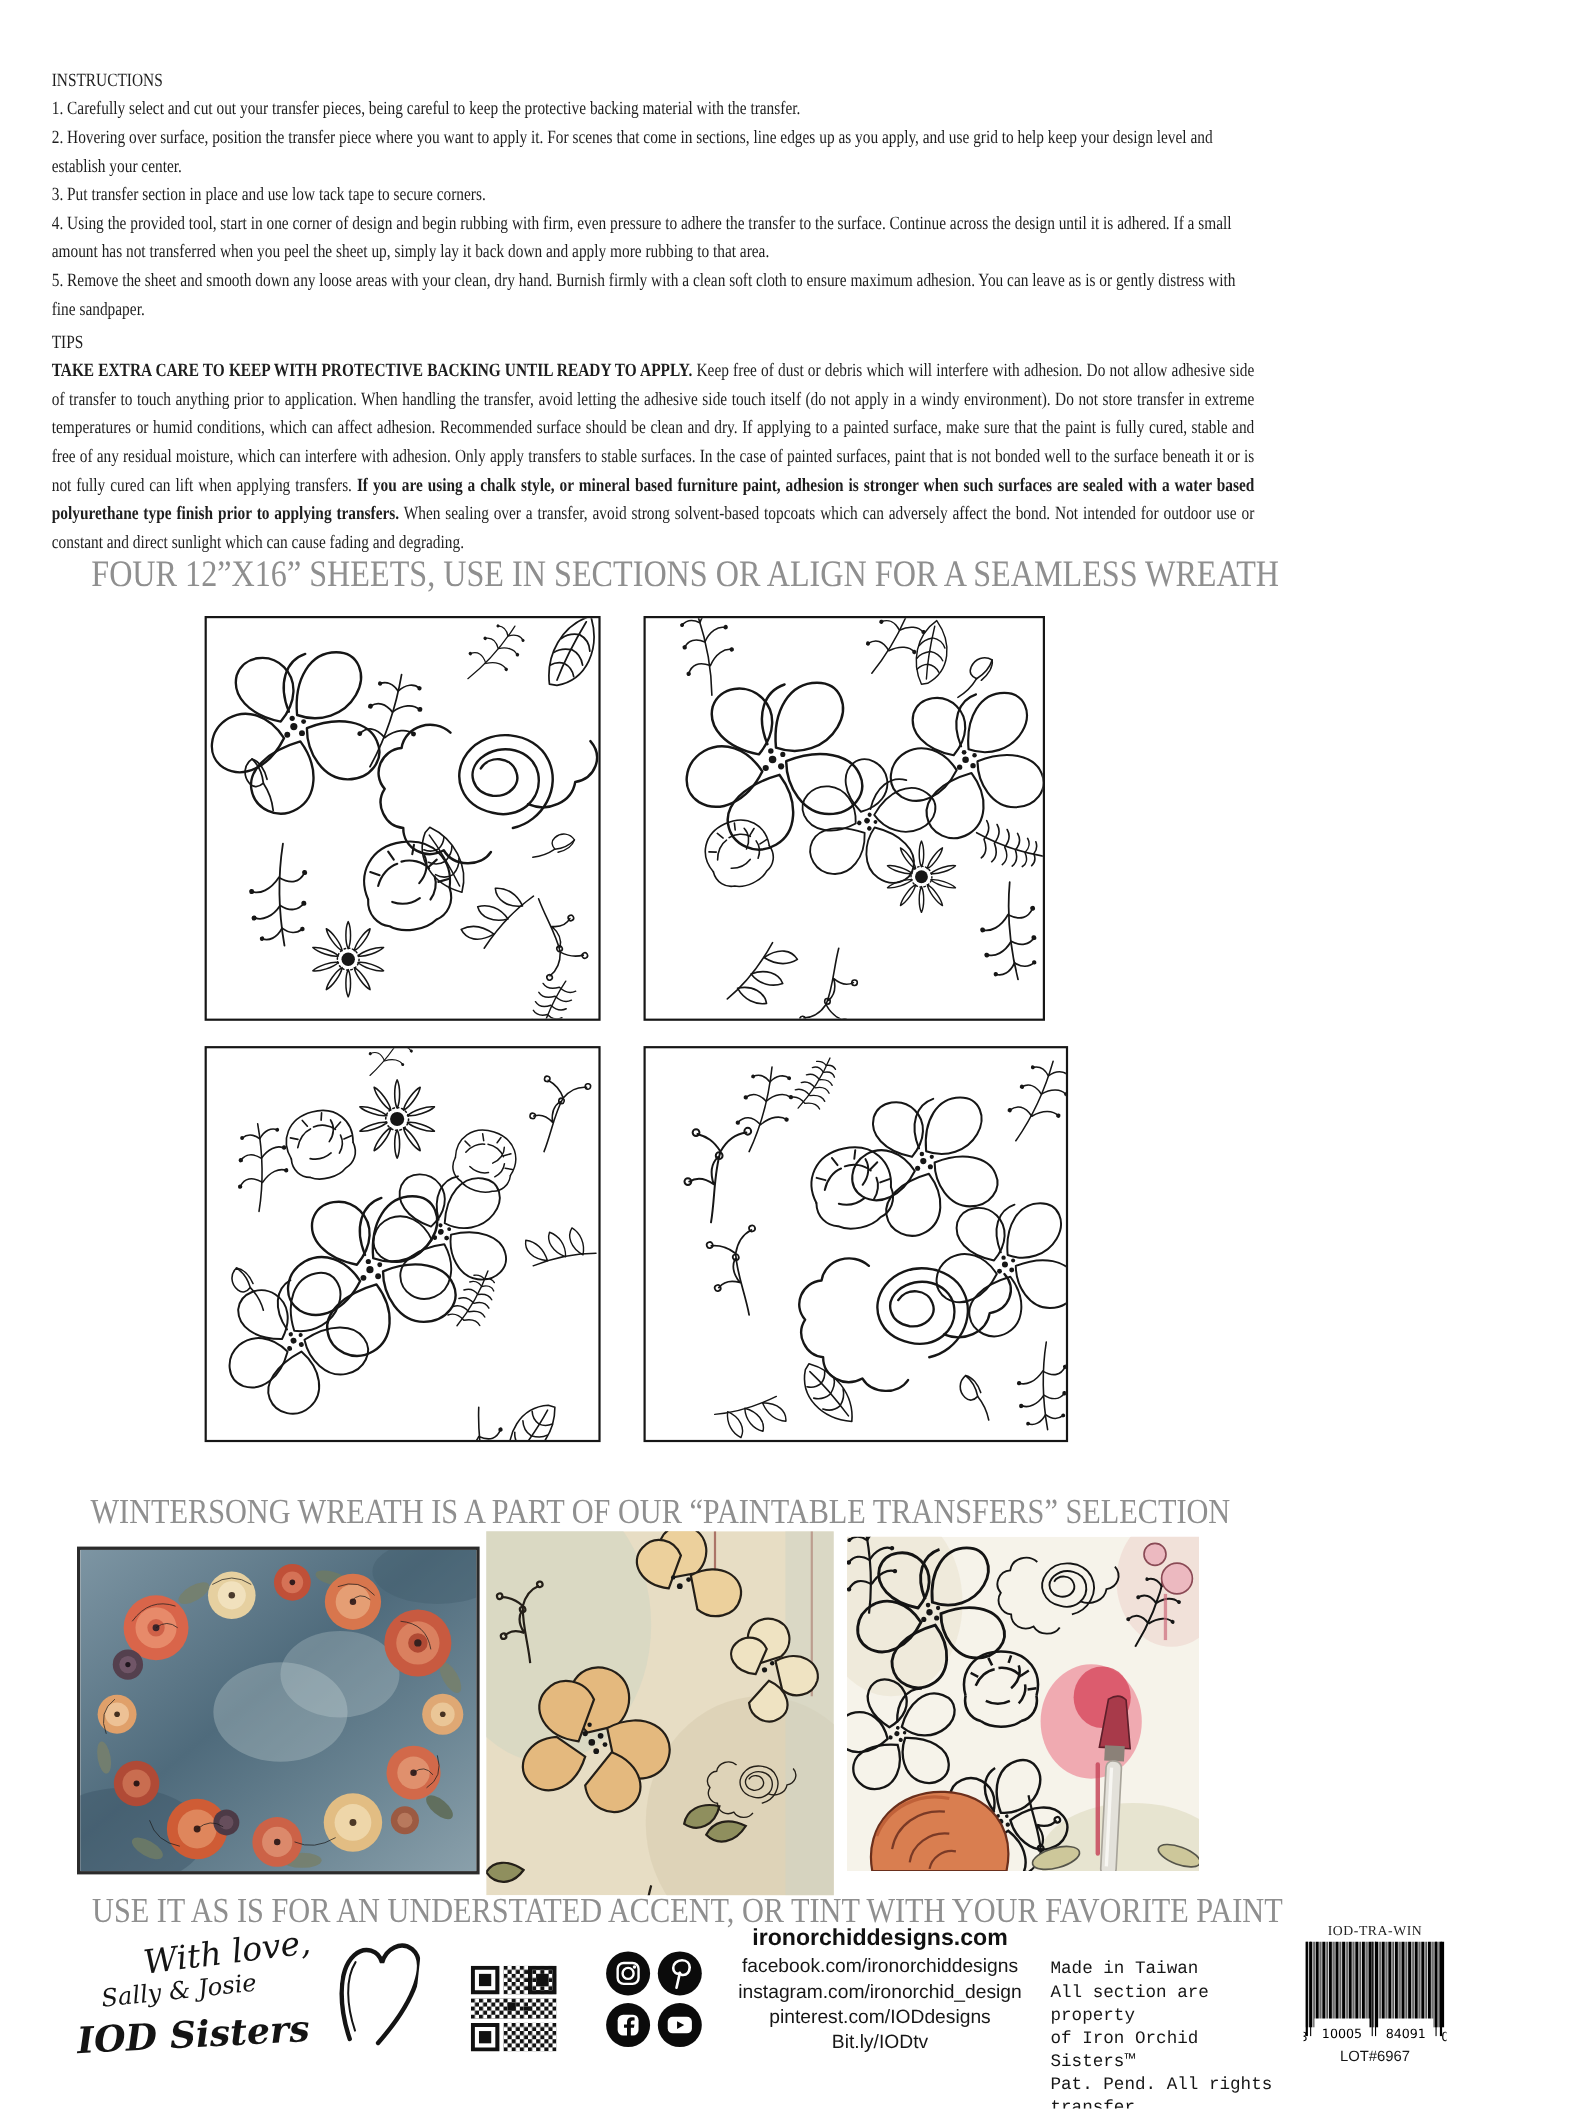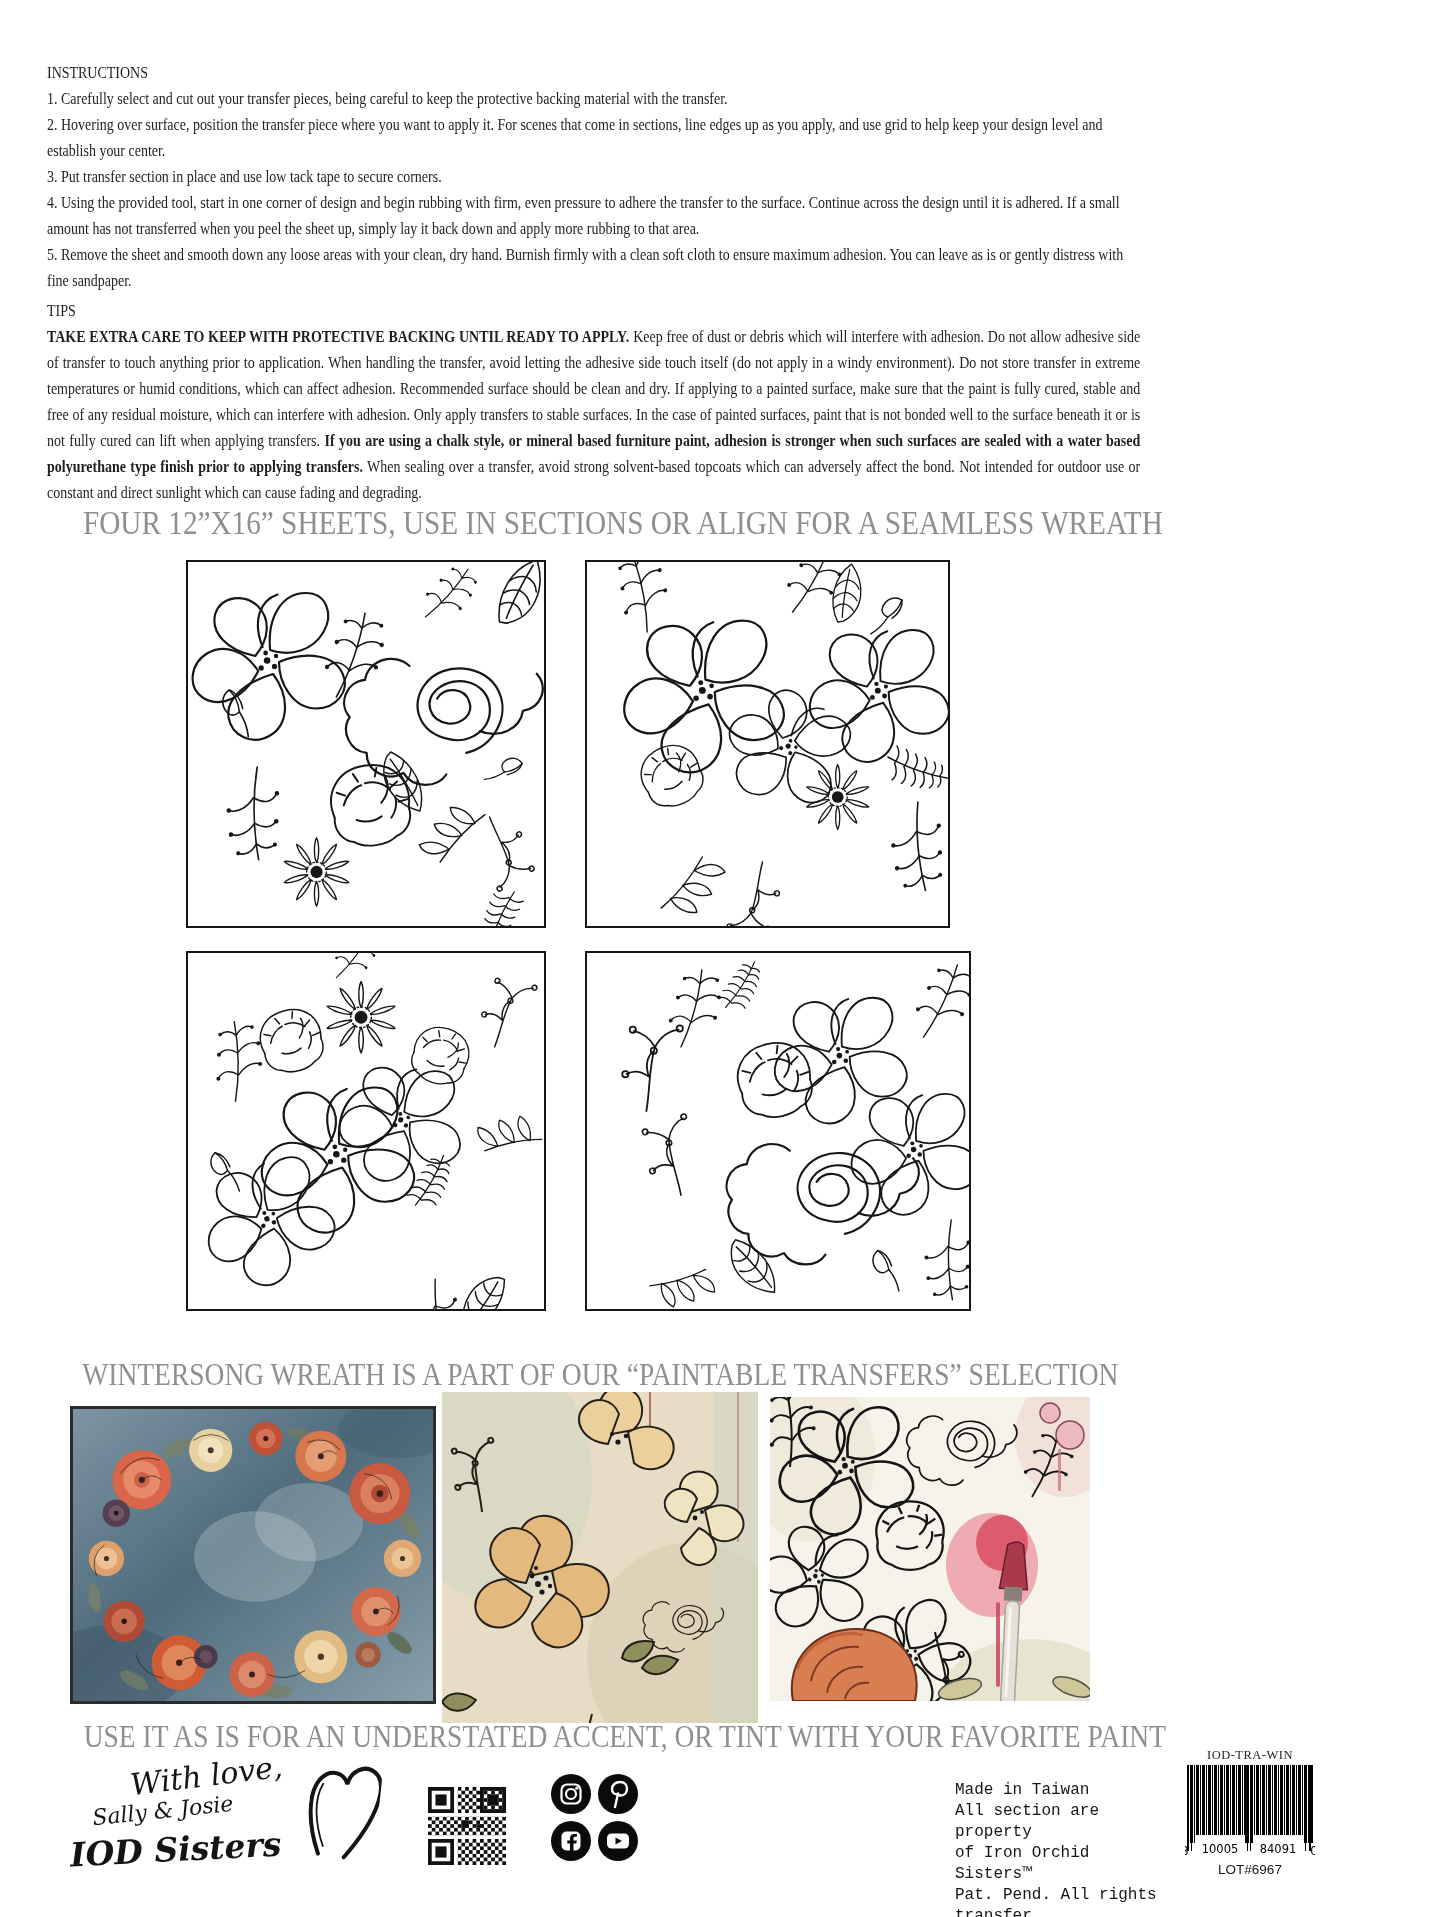--- a/index.html
+++ b/index.html
@@ -508,20 +508,27 @@
       <rect x="11.5" y="11.5" width="19" height="19" rx="5" fill="#fff"></rect>
       <path d="M23.5 31v-7.5h2.8l.5-3h-3.3v-2c0-1 .4-1.7 1.8-1.7h1.6v-2.7c-.6-.1-1.6-.2-2.6-.2-2.6 0-4.3 1.5-4.3 4.3v2.3h-2.7v3H20V31z" fill="#0b0b0b"></path>
     </svg>
     <svg class="sicon" viewBox="0 0 42 42">
       <circle cx="21" cy="21" r="20" fill="#0b0b0b"></circle>
       <rect x="10" y="13.5" width="22" height="15" rx="4.5" fill="#fff"></rect>
       <path d="M18.5 17.5v7l6.5-3.5z" fill="#0b0b0b"></path>
     </svg>
   </div>
 
+  <div id="weblinks" class="sans">
+    <div class="site">ironorchiddesigns.com</div>
+    <div class="link">facebook.com/ironorchiddesigns</div>
+    <div class="link">instagram.com/ironorchid_design</div>
+    <div class="link">pinterest.com/IODdesigns</div>
+    <div class="link">Bit.ly/IODtv</div>
+  </div>
 
   <div id="legal" class="sans">
     <div>Made in Taiwan</div>
     <div>All section are property</div>
     <div>of Iron Orchid Sisters™</div>
     <div>Pat. Pend. All rights transfer.</div>
   </div>
 
   <div id="barcode-block">
     <div class="pcode">IOD-TRA-WIN</div>

